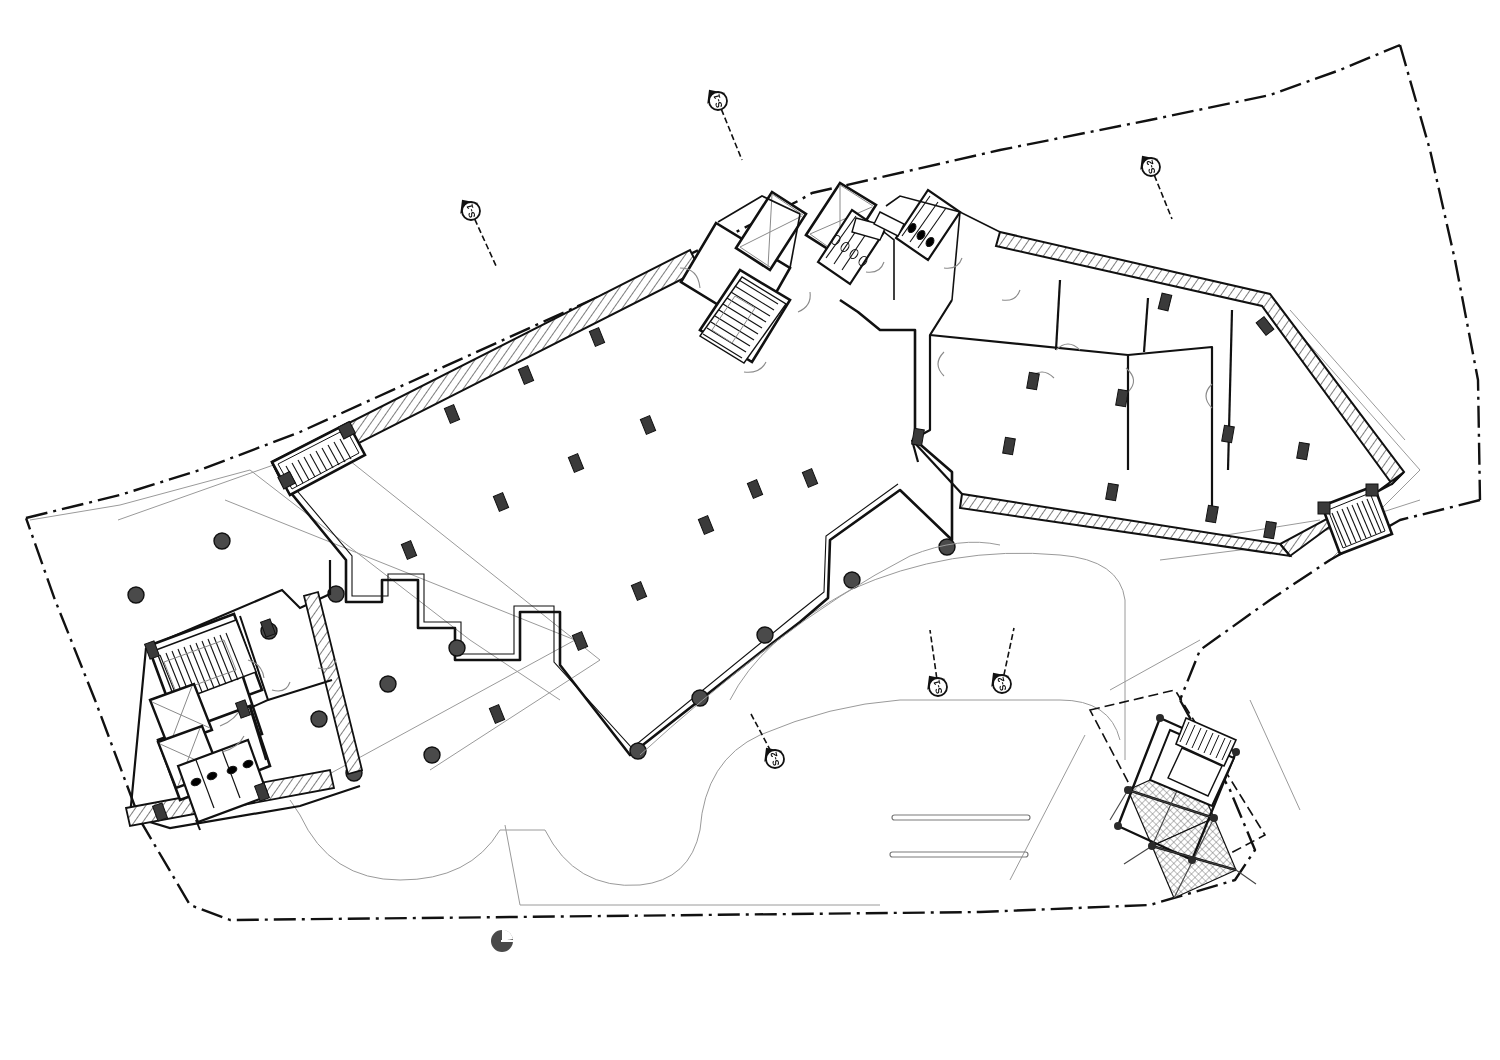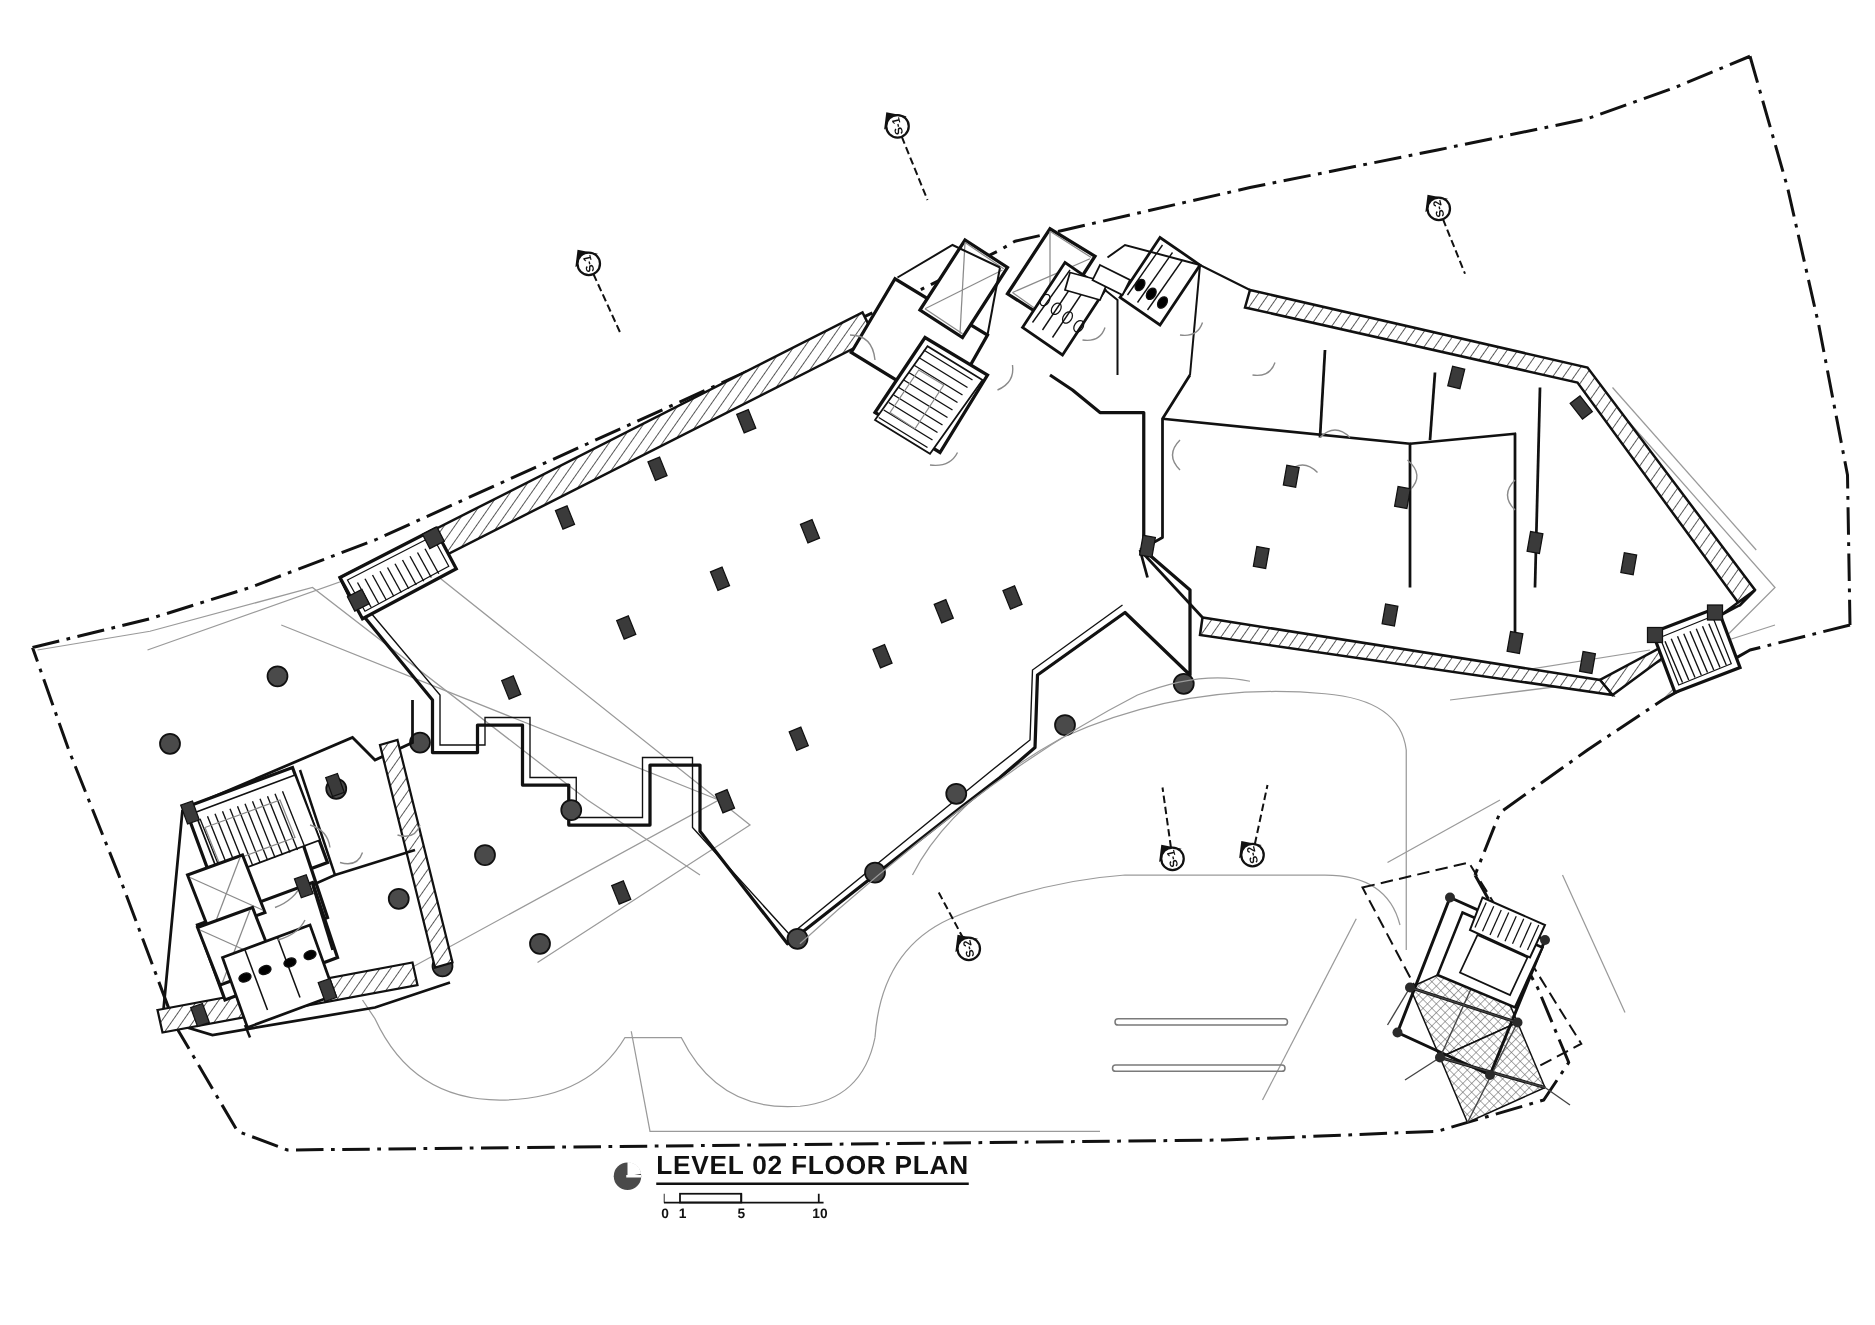--- a/index.html
+++ b/index.html
@@ -506,31 +506,15 @@
 
   <div id="titleblock">
     <div class="north-symbol">
       <svg width="26" height="26" viewBox="0 0 26 26">
         <circle cx="13" cy="13" r="11" fill="#4a4a4a"></circle>
         <path d="M13 13 L13 1.5 A11.5 11.5 0 0 1 24 11 Z" fill="#ffffff"></path>
         <path d="M13 13 L24 11 L13 13 Z" fill="none"></path>
         <rect x="12" y="12" width="12" height="2" fill="#ffffff"></rect>
       </svg>
     </div>
-    <div class="title-stack">
-      <div class="plan-title">LEVEL 02 FLOOR PLAN</div>
-      <div class="scalebar">
-        <svg width="128" height="14" viewBox="0 0 128 14">
-          <line x1="0" y1="9" x2="128" y2="9" stroke="#111" stroke-width="1.4"></line>
-          <rect x="13" y="2" width="49" height="7" fill="none" stroke="#111" stroke-width="1.4"></rect>
-          <line x1="0" y1="2" x2="0" y2="9" stroke="#111" stroke-width="1.4"></line>
-          <line x1="62" y1="2" x2="62" y2="9" stroke="#111" stroke-width="1.4"></line>
-          <line x1="124" y1="2" x2="124" y2="9" stroke="#111" stroke-width="1.4"></line>
-        </svg>
-        <div class="sb-label" style="left:1px;">0</div>
-        <div class="sb-label" style="left:15px;">1</div>
-        <div class="sb-label" style="left:62px;">5</div>
-        <div class="sb-label" style="left:125px;">10</div>
-      </div>
-    </div>
   </div>
 
 </div>
 
 </body></html>

